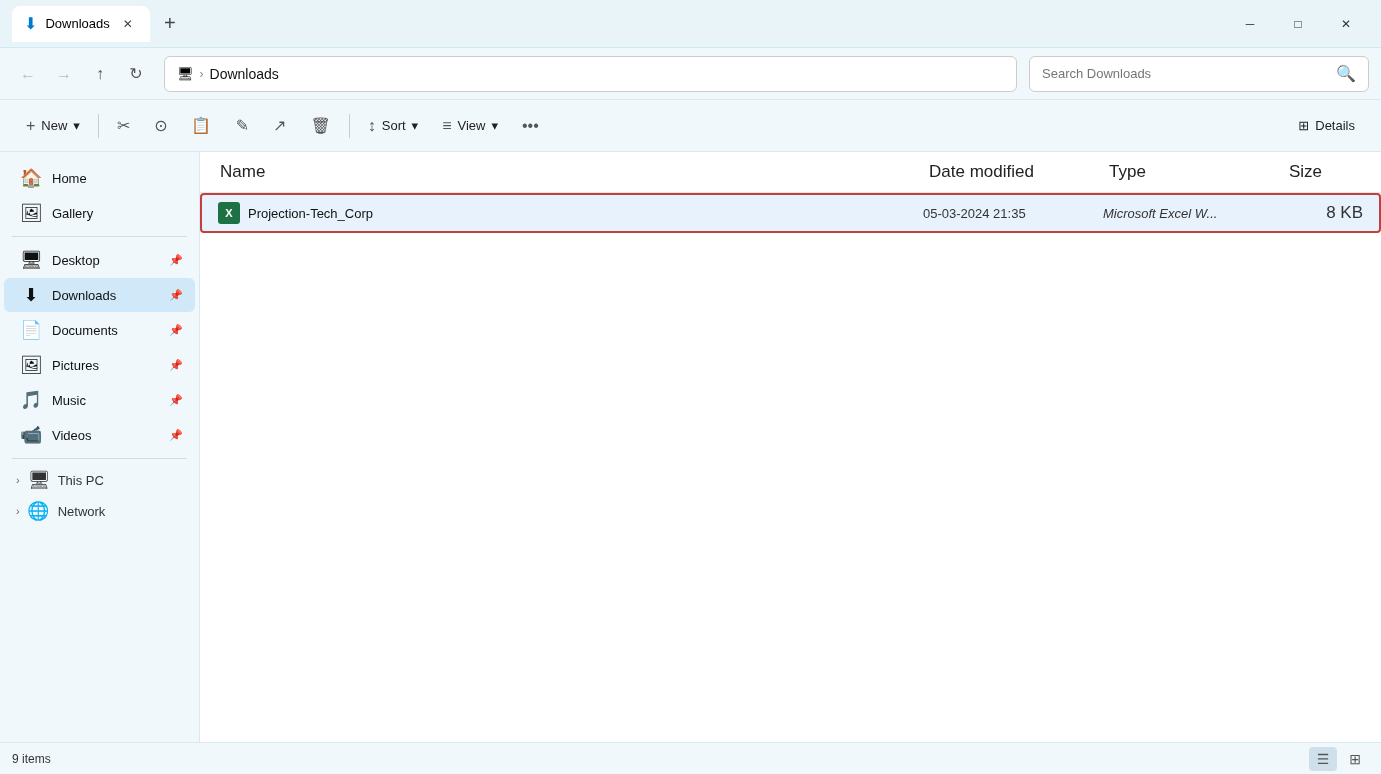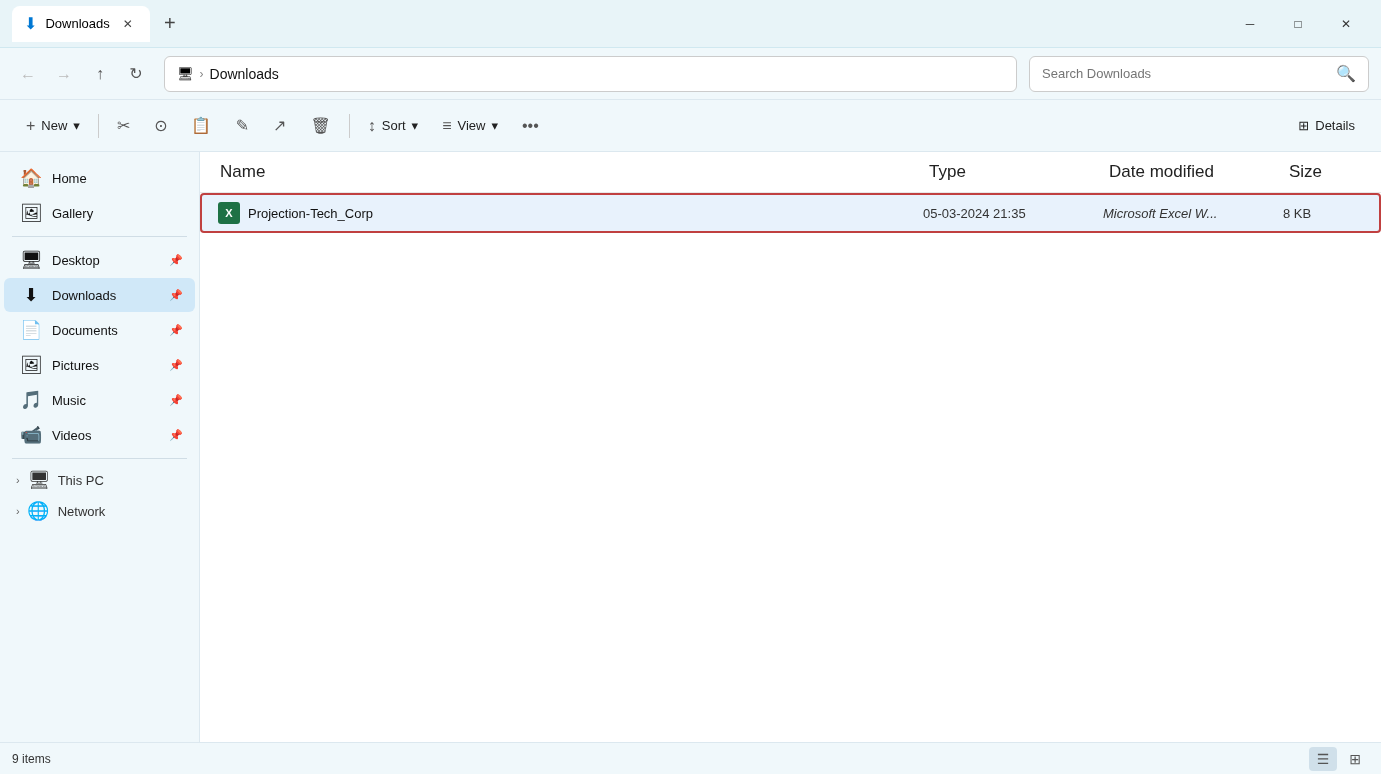--- a/index.html
+++ b/index.html
@@ -230,21 +230,21 @@
     .excel-icon {
       width: 22px; height: 22px;
       background: #1e7145;
       border-radius: 3px;
       display: flex; align-items: center; justify-content: center;
       color: white; font-size: 11px; font-weight: bold;
     }
     .file-name-text { font-size: 13px; color: #111; }
     .file-date { font-size: 13px; color: #333; }
     .file-type { font-size: 13px; color: #333; font-style: italic; }
-    .file-size { font-size: 13px; color: #333; text-align: left; }
+    .file-size { font-size: 17px; color: #333; text-align: right; }
 
     
     .status-bar {
       height: 32px;
       background: #f0f8fb;
       border-top: 1px solid #dce8ef;
       display: flex;
       align-items: center;
       padding: 0 12px;
       font-size: 12px;
@@ -396,22 +396,22 @@
     <div class="sidebar-section">
       <span class="chevron">›</span>
       <span class="s-icon">🌐</span>
       <span>Network</span>
     </div>
   </div>
 
   <div class="file-area">
     <div class="file-table-header">
       <div class="col-header">Name</div>
+      <div class="col-header">Date modified</div>
       <div class="col-header">Type</div>
-      <div class="col-header">Date modified</div>
       <div class="col-header">Size</div>
     </div>
     <div class="file-table-body">
       <div class="file-row selected">
         <div class="file-name-cell">
           <div class="excel-icon">X</div>
           <span class="file-name-text">Projection-Tech_Corp</span>
         </div>
         <div class="file-date">05-03-2024 21:35</div>
         <div class="file-type">Microsoft Excel W...</div>

